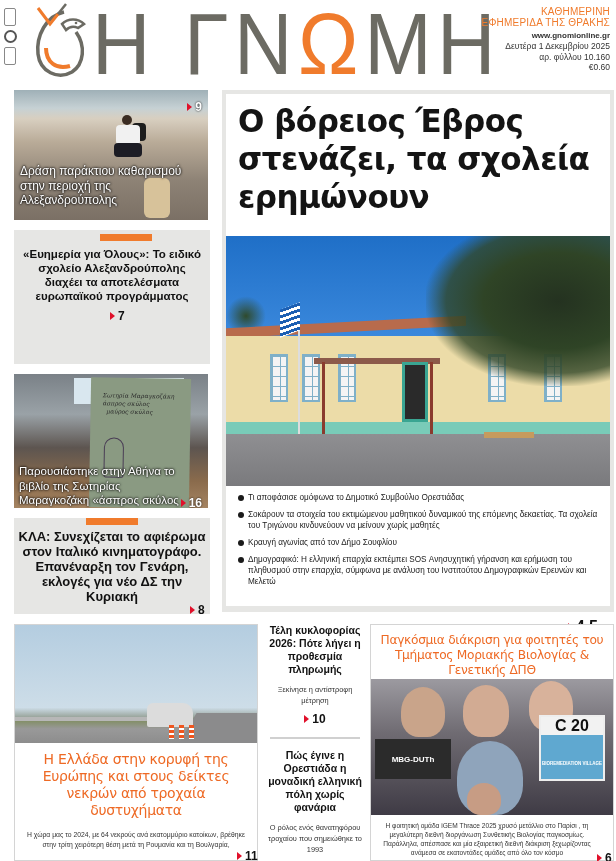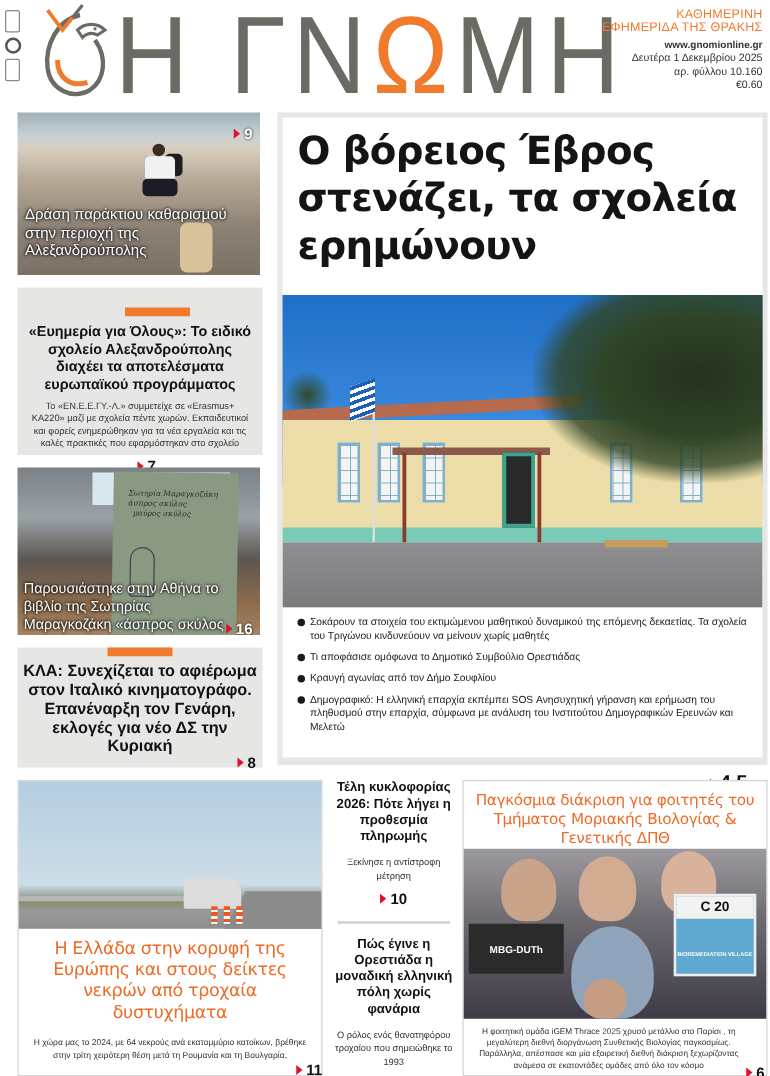--- a/index.html
+++ b/index.html
@@ -32,21 +32,21 @@
   .beach-figure { position: absolute; left: 96px; top: 25px; width: 40px; height: 52px; }
   .beach-figure .head { position: absolute; left: 12px; top: 0; width: 10px; height: 10px; border-radius: 50%; background: #3b2c22; }
   .beach-figure .body { position: absolute; left: 6px; top: 10px; width: 24px; height: 20px; background: #f1f1f1; border-radius: 4px; }
   .beach-figure .pack { position: absolute; left: 22px; top: 8px; width: 14px; height: 18px; background: #1d1d1d; border-radius: 4px; }
   .beach-figure .legs { position: absolute; left: 4px; top: 28px; width: 28px; height: 14px; background: #1c1c24; border-radius: 4px; }
   .beach-bag { position: absolute; left: 130px; top: 88px; width: 26px; height: 40px; background: #d7c29a; border-radius: 6px; }
   .photo-caption { position: absolute; left: 6px; font-family: "Liberation Sans", sans-serif; color: #fff; font-size: 12px; line-height: 14.5px; text-shadow: 0 0 2px #000, 0 0 3px #000; }
   .photo-ref { position: absolute; }
   .photo-ref .ref { color: #fff; text-shadow: 0 0 2px #000; }
 
-  .card-euro { margin-top: 10px; padding: 16px 0 8px; height: 134px; }
+  .card-euro { margin-top: 10px; padding: 4px 0 8px; height: 134px; }
   .card-euro .orange-tab { margin-left: 86px; margin-right: 0; }
   .card-euro h3 { font-family: "Liberation Sans", sans-serif; font-weight: 700; font-size: 11.5px; line-height: 14px; text-align: center; padding: 6px 6px 0; color: #111; }
   .card-euro p { font-family: "Liberation Sans", sans-serif; font-size: 7.4px; line-height: 10px; text-align: center; padding: 5px 10px 0; color: #333; }
   .card-euro .ref { margin: 6px 0 0 96px; }
 
   .photo-book { width: 194px; height: 134px; margin-top: 10px; background: linear-gradient(180deg, #7a8187 0%, #9aa2a7 30%, #5d5550 55%, #8a6b4c 80%, #a58462 100%); }
   .book-screen { position: absolute; left: 60px; top: 4px; width: 110px; height: 26px; background: #d9e7ef; }
   .book-cover { position: absolute; left: 76px; top: 4px; width: 100px; height: 130px; background: #8a9a82; transform: rotate(1deg); }
   .book-cover .bt { position: absolute; top: 14px; left: 12px; font-family: "DejaVu Serif", serif; font-style: italic; font-size: 6px; color: #2c2c2c; line-height: 8px; }
   .book-cover .fig { position: absolute; left: 14px; top: 60px; width: 20px; height: 40px; border: 1px solid #4a3d55; border-radius: 10px 10px 2px 2px; }
@@ -97,21 +97,21 @@
   .mid-story p { font-family: "Liberation Sans", sans-serif; font-size: 7.4px; line-height: 11px; color: #333; margin-top: 8px; }
   .mid-story .ref { margin-top: 6px; }
   .mid-sep { height: 2px; background: #d0d0d0; margin: 10px 4px 10px; }
 
   .bottom-right { position: absolute; left: 370px; top: 624px; width: 244px; height: 237px; border: 1px solid #d4d4d4; background: #fff; }
   .bottom-right h2 { padding: 8px 4px 0; height: 58px; font-family: "DejaVu Sans", sans-serif; font-weight: 400; font-size: 12.2px; line-height: 15px; color: #ee6a25; text-align: center; letter-spacing: -0.3px; }
   .students-photo { position: absolute; left: 0; top: 54px; width: 242px; height: 136px; overflow: hidden; background: linear-gradient(180deg, #9c9aa0 0%, #6f6b72 40%, #3f3b45 100%); }
   .stu { position: absolute; border-radius: 50% 50% 40% 40%; }
   .sign-mbg { position: absolute; left: 4px; top: 60px; width: 76px; height: 40px; background: #2b2b2b; color: #fff; font-family: "Liberation Sans", sans-serif; font-weight: 700; font-size: 8px; display: flex; align-items: center; justify-content: center; }
   .sign-c20 { position: absolute; left: 168px; top: 36px; width: 66px; height: 66px; background: #5fa8d0; border: 2px solid #eee; }
-  .sign-c20 .top { background: #f2f2f2; height: 18px; font-family: "Liberation Sans", sans-serif; font-weight: 700; font-size: 11px; text-align: center; line-height: 18px; color: #111; }
+  .sign-c20 .top { background: #f2f2f2; height: 18px; font-family: "Liberation Sans", sans-serif; font-weight: 700; font-size: 16px; text-align: center; line-height: 18px; color: #111; }
   .sign-c20 .bot { color: #fff; font-family: "Liberation Sans", sans-serif; font-weight: 700; font-size: 4.5px; text-align: center; margin-top: 26px; line-height: 6px; }
   .bottom-right p { position: absolute; left: 6px; top: 196px; width: 220px; font-family: "Liberation Sans", sans-serif; font-size: 6.6px; line-height: 9px; color: #333; text-align: center; }
   .bottom-right .ref { position: absolute; left: 226px; top: 226px; }
 </style>
 </head>
 <body>
 
 <header class="masthead">
   <div class="side-badges">
     <div class="badge-small"></div>
@@ -159,21 +159,20 @@
           <span class="tri"></span>
           <span>9</span>
         </span>
     </div>
     <div class="photo-caption" style="top:74px; width:170px;">Δράση παράκτιου καθαρισμού στην περιοχή της Αλεξανδρούπολης</div>
   </article>
 
   <article class="card-grey card-euro">
     <div class="orange-tab"></div>
     <h3>«Ευημερία για Όλους»: Το ειδικό σχολείο Αλεξανδρούπολης διαχέει τα αποτελέσματα ευρωπαϊκού προγράμματος</h3>
-    <p>Το «ΕΝ.Ε.Ε.ΓΥ.-Λ.» συμμετείχε σε «Erasmus+ ΚΑ220» μαζί με σχολεία πέντε χωρών. Εκπαιδευτικοί και φορείς ενημερώθηκαν για τα νέα εργαλεία και τις καλές πρακτικές που εφαρμόστηκαν στο σχολείο</p>
     <span class="ref">
         <span class="tri"></span>
         <span>7</span>
       </span>
   </article>
 
   <article class="photo-box photo-book">
     <div class="book-screen"></div>
     <div class="book-cover">
       <div class="bt"><span>Σωτηρία Μαραγκοζάκη</span><br><span>άσπρος σκύλος</span><br>&nbsp;&nbsp;<span>μαύρος σκύλος</span></div>
@@ -221,22 +220,22 @@
       <div class="porch-post" style="left:204px;"></div>
       <div class="door"></div>
       <div class="flag-pole"></div>
       <div class="flag"></div>
       <div class="yard"></div>
       <div class="bench"></div>
       <div class="tree"></div>
     </div>
 
     <ul class="lead-bullets">
+      <li>Τι αποφάσισε ομόφωνα το Δημοτικό Συμβούλιο Ορεστιάδας</li>
       <li>Σοκάρουν τα στοιχεία του εκτιμώμενου μαθητικού δυναμικού της επόμενης δεκαετίας. Τα σχολεία του Τριγώνου κινδυνεύουν να μείνουν χωρίς μαθητές</li>
-      <li>Τι αποφάσισε ομόφωνα το Δημοτικό Συμβούλιο Ορεστιάδας</li>
       <li>Κραυγή αγωνίας από τον Δήμο Σουφλίου</li>
       <li>Δημογραφικό: Η ελληνική επαρχία εκπέμπει SOS Ανησυχητική γήρανση και ερήμωση του πληθυσμού στην επαρχία, σύμφωνα με ανάλυση του Ινστιτούτου Δημογραφικών Ερευνών και Μελετώ</li>
     </ul>
 
     <span class="ref">
         <span class="tri"></span>
         <span>4,5</span>
       </span>
   </div>
 </article>

